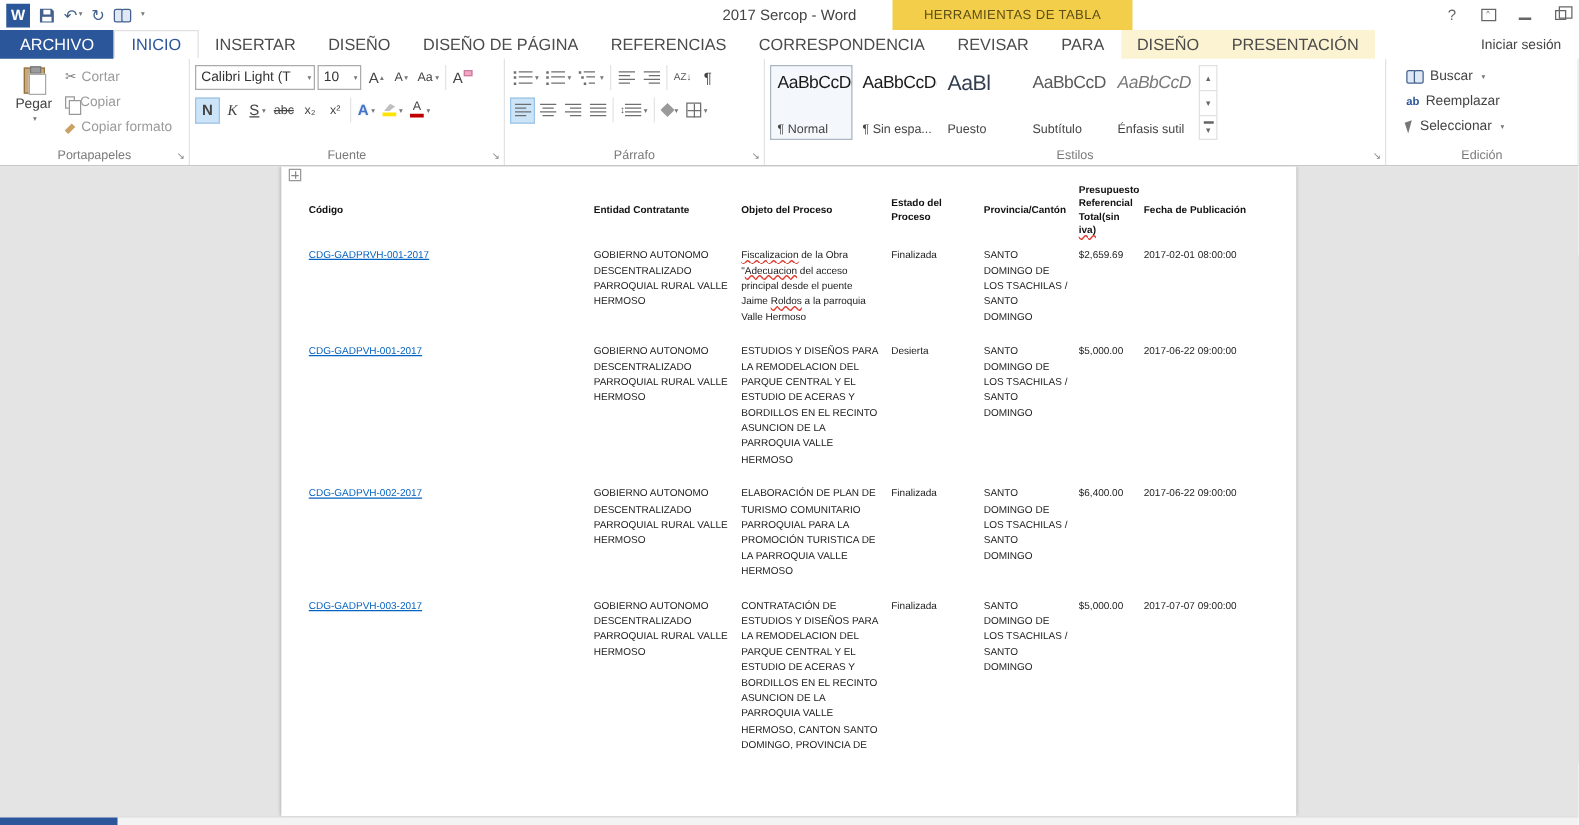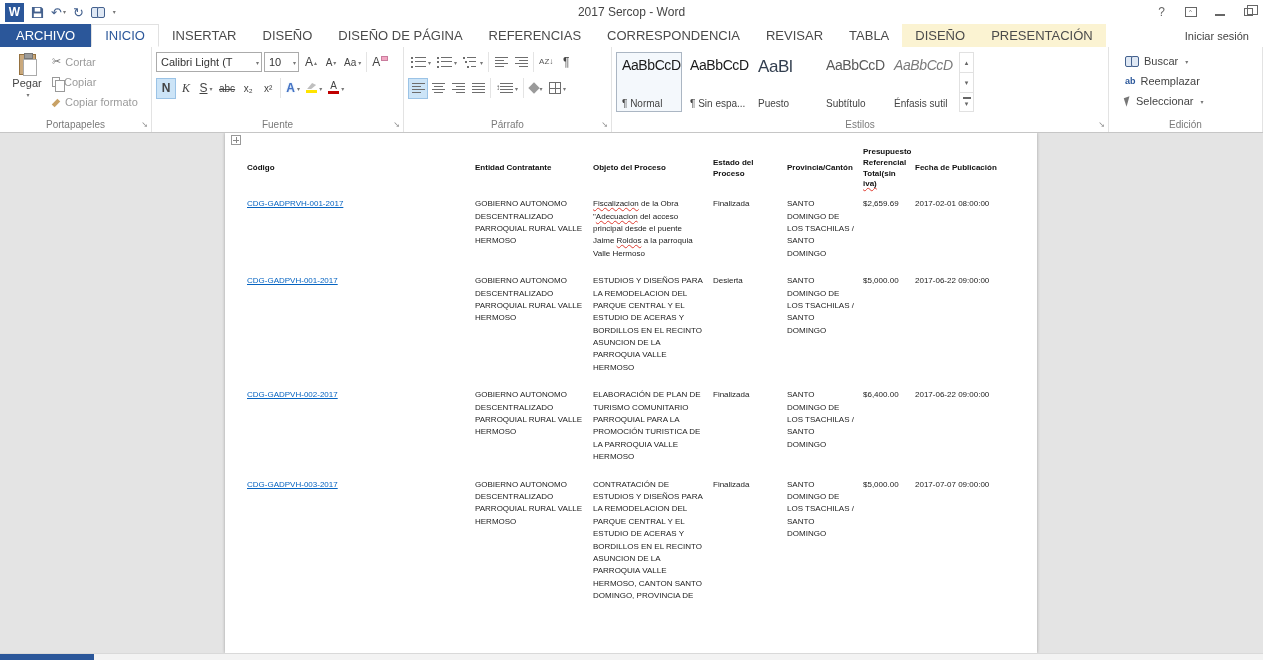--- a/index.html
+++ b/index.html
@@ -39,21 +39,21 @@
   .launcher{position:absolute;right:3px;bottom:3px;font-size:8px;color:#8a8a8a;line-height:1;}
   .vsep{width:1px;background:#e4e4e4;height:20px;margin:0 2px;align-self:center;}
   .frow{display:flex;align-items:center;height:24px;margin-bottom:2px;}
   .fbtn{min-width:20px;height:21px;display:flex;align-items:center;justify-content:center;
     color:#444;font-size:12px;padding:0 2px;border:1px solid transparent;}
   .fbtn.pressed{background:#cce4f7;border-color:#9bc3e6;}
   .caret{font-size:6px;color:#777;margin-left:2px;}
   .combobox{border:1px solid #ababab;height:20px;background:#fff;display:flex;align-items:center;
     font-size:11px;color:#333;padding:0 2px 0 4px;margin-right:2px;white-space:nowrap;overflow:hidden;}
   .cbcaret{font-size:6px;color:#777;margin-left:auto;padding-left:3px;}
-  .w-font{width:106px;}
+  .w-font{width:96px;}
   .w-size{width:35px;}
 
   
   .g-clip{width:152px;display:flex;}
   .bigbtn{width:46px;display:flex;flex-direction:column;align-items:center;gap:2px;
     font-size:11px;color:#444;padding-top:4px;}
   .paste-ic{position:relative;width:17px;height:21px;background:#c9a87c;border:1px solid #95713f;}
   .paste-ic::before{content:"";position:absolute;left:4px;top:-2px;width:7px;height:4px;background:#9b9b9b;border:1px solid #777;}
   .paste-ic::after{content:"";position:absolute;left:3px;top:4px;width:12px;height:15px;background:#fff;border:1px solid #aaa;}
   .clipcol{display:flex;flex-direction:column;justify-content:flex-start;gap:1px;padding-top:2px;}
@@ -166,20 +166,21 @@
       <span class="qbtn">↶<span class="tinycaret">▾</span></span>
       <span class="qbtn">↻</span>
       <span class="qbtn">
           <span class="binoc"></span>
         </span>
       <span class="qbtn">
           <span class="tinycaret">▾</span>
         </span>
     </div>
     <div class="wintitle">2017 Sercop - Word</div>
+    <div class="ctxheader">HERRAMIENTAS DE TABLA</div>
     <div class="wincontrols">
       <span class="wc">?</span>
       <span class="wc">
           <span class="ic-ribbonopt">^</span>
         </span>
       <span class="wc">
           <span class="ic-minimize"></span>
         </span>
       <span class="wc">
           <span class="ic-restore"></span>
@@ -190,21 +191,21 @@
   <div class="tabsrow">
     <div class="tab filetab">ARCHIVO</div>
     <div class="maintabs">
         <div class="tab active">INICIO</div>
         <div class="tab">INSERTAR</div>
         <div class="tab">DISEÑO</div>
         <div class="tab">DISEÑO DE PÁGINA</div>
         <div class="tab">REFERENCIAS</div>
         <div class="tab">CORRESPONDENCIA</div>
         <div class="tab">REVISAR</div>
-        <div class="tab">TABLA</div>
+        <div class="tab">PARA</div>
       </div>
     <div class="ctxtabs">
         <div class="tab ctxtab">DISEÑO</div>
         <div class="tab ctxtab">PRESENTACIÓN</div>
       </div>
     <div class="signin">Iniciar sesión</div>
   </div>
 
   <div class="ribbon">
 

